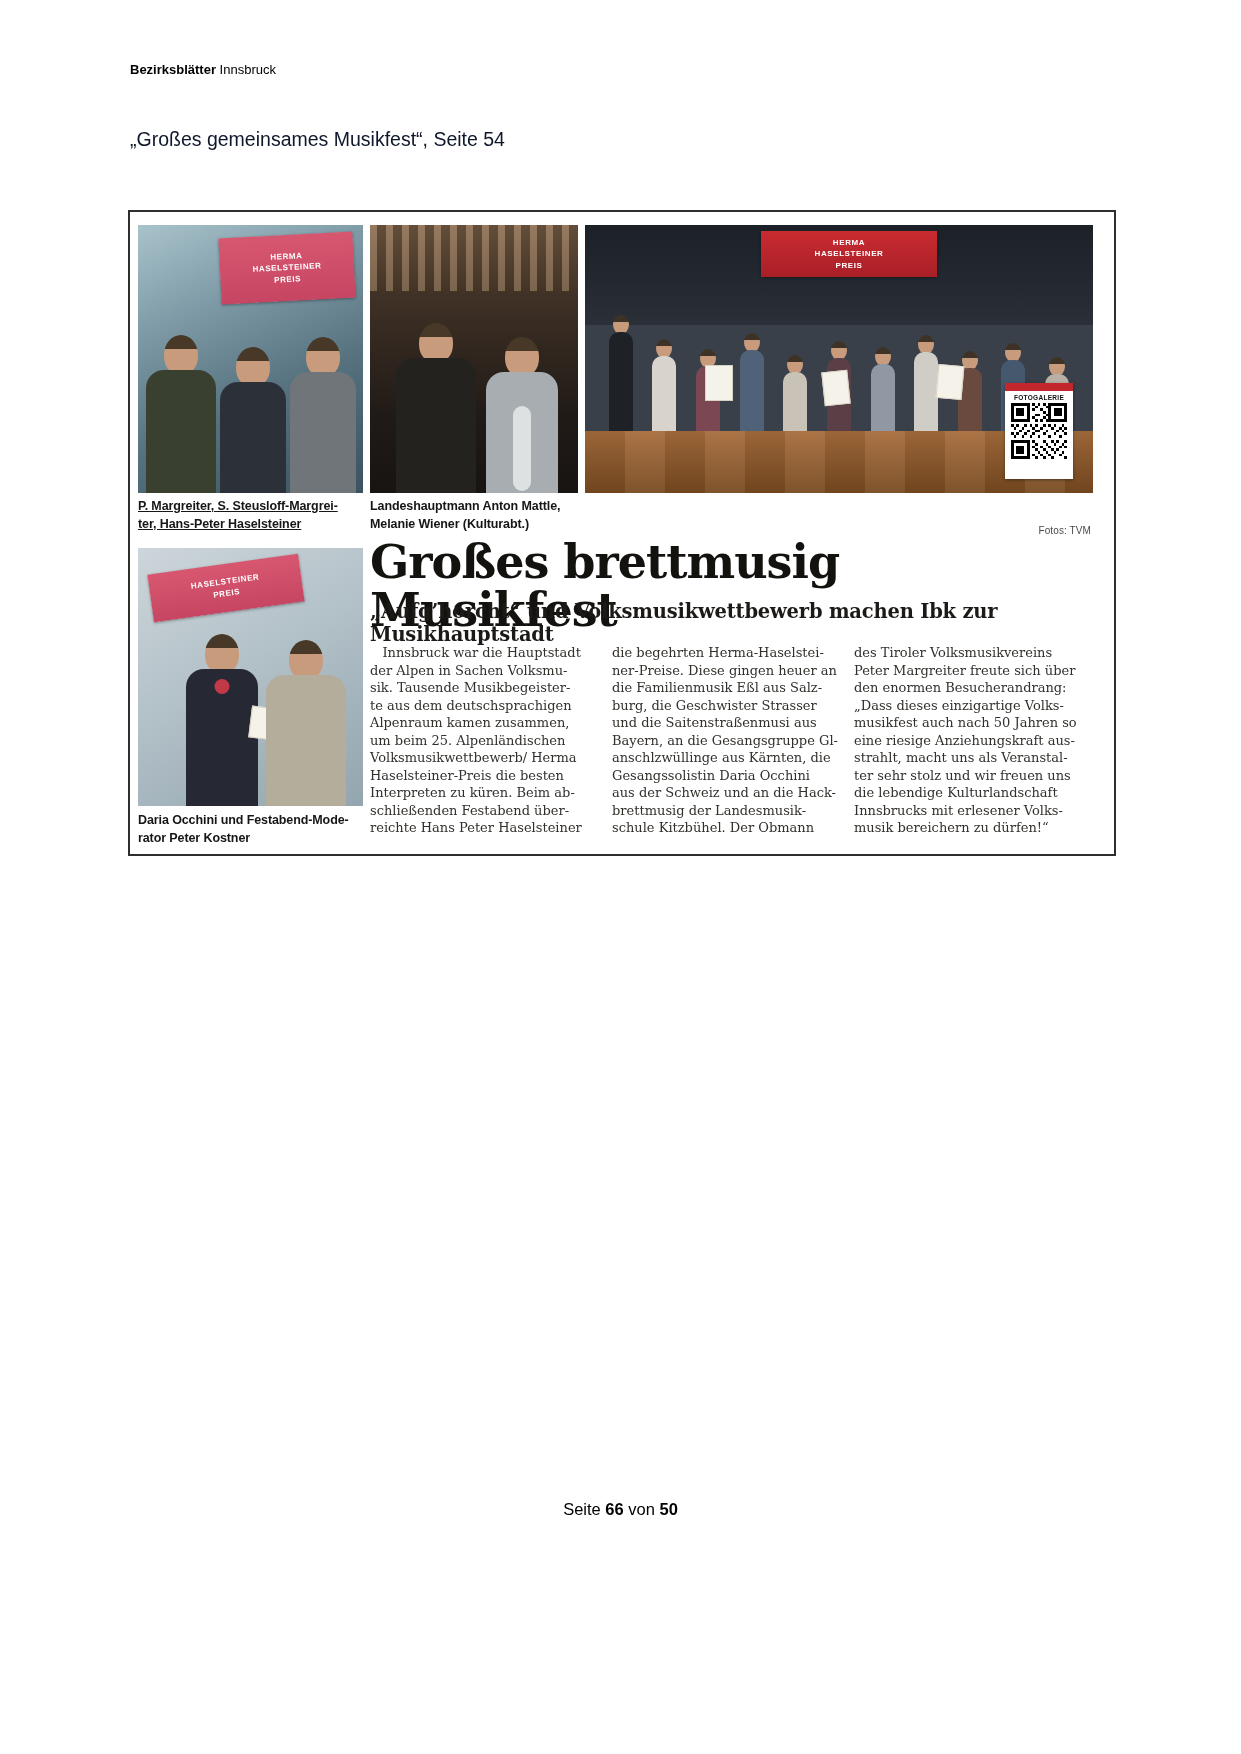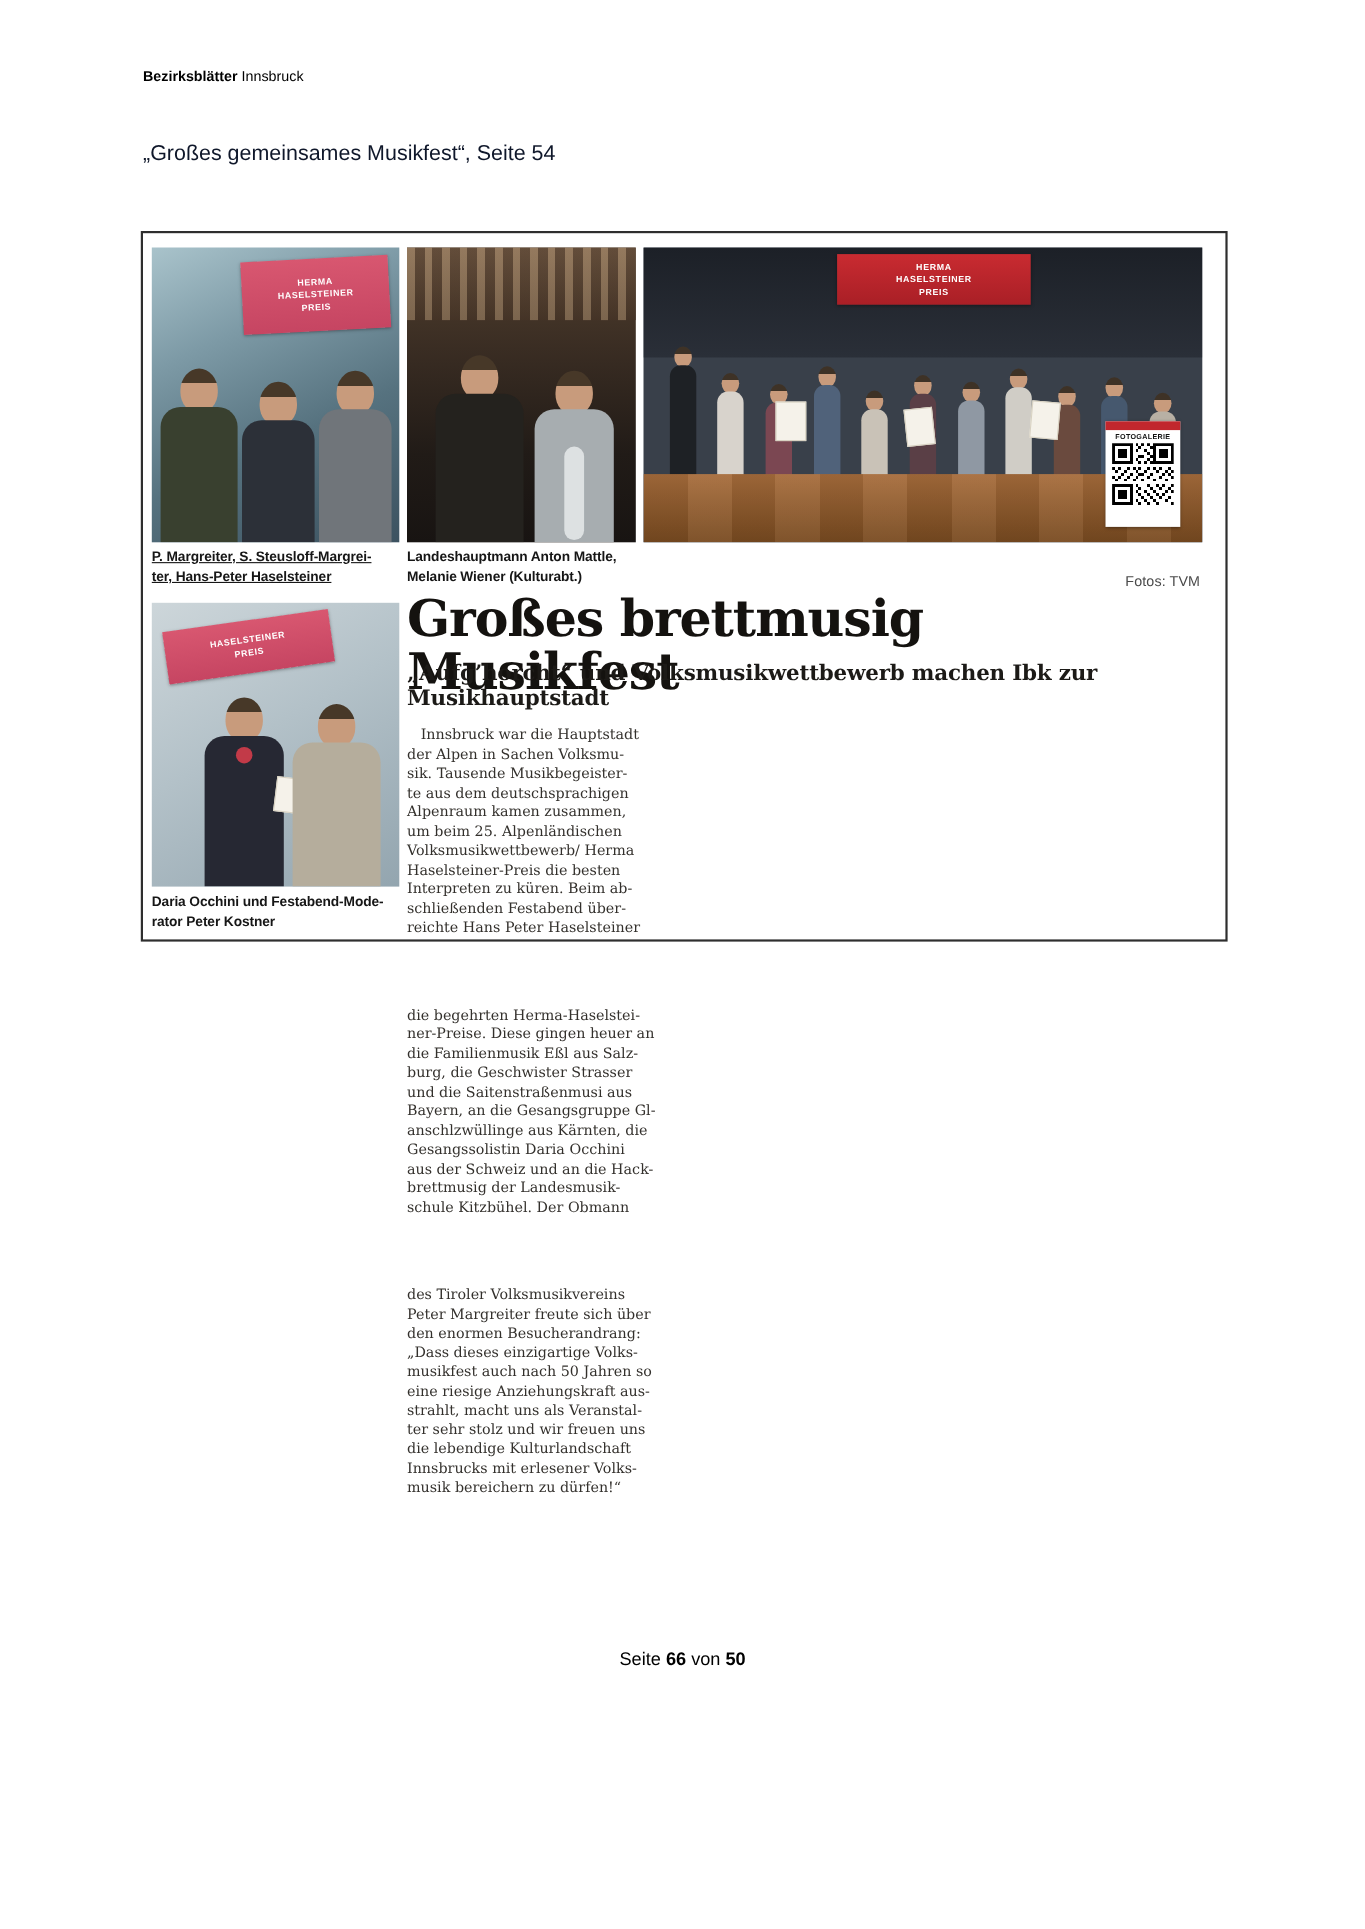--- a/index.html
+++ b/index.html
@@ -68,30 +68,30 @@
   .qr-label{font-size:6.5px;font-weight:bold;color:#111;letter-spacing:.3px;margin:3px 0 2px;}
   .qr-svg{width:56px;height:56px;}
 
   
   .caption{position:absolute;font-size:12.5px;font-weight:bold;color:#161616;
            line-height:1.4;white-space:pre-line;letter-spacing:-.1px;}
   .cap1{left:8px;top:286px;width:226px;text-decoration:underline;}
   .cap2{left:240px;top:286px;width:210px;}
   .cap3{left:455px;top:286px;width:508px;height:40px;}
   .cap4{left:8px;top:600px;width:226px;}
-  .credit{position:absolute;right:2px;bottom:0;font-size:13px;font-weight:normal;color:#4a4a4a;letter-spacing:.1px;margin-top:48px;}
+  .credit{position:absolute;right:2px;bottom:0;font-size:10px;font-weight:normal;color:#4a4a4a;letter-spacing:.1px;margin-top:48px;}
 
   
   .headline{position:absolute;left:240px;top:326px;width:724px;
             font-family:"DejaVu Serif","Liberation Serif",serif;font-weight:bold;
             font-size:46px;line-height:1.05;letter-spacing:-1px;color:#14120f;}
   .subheadline{position:absolute;left:240px;top:388px;width:724px;
                font-family:"DejaVu Serif","Liberation Serif",serif;font-weight:bold;
                font-size:19.5px;color:#1c1a17;letter-spacing:-.2px;}
-  .cols{position:absolute;left:240px;top:448px;width:724px;display:flex;gap:62px;flex-direction:column;}
+  .cols{position:absolute;left:240px;top:432px;width:724px;display:flex;gap:40px;}
   .col{width:202px;font-family:"DejaVu Serif","Liberation Serif",serif;
        font-size:13px;line-height:17.5px;color:#33302c;white-space:pre;}
 
   
   .footer{position:absolute;left:0;top:1500px;width:100%;text-align:center;
           font-size:16.5px;color:#000;}
 </style>
 </head>
 <body>
 

